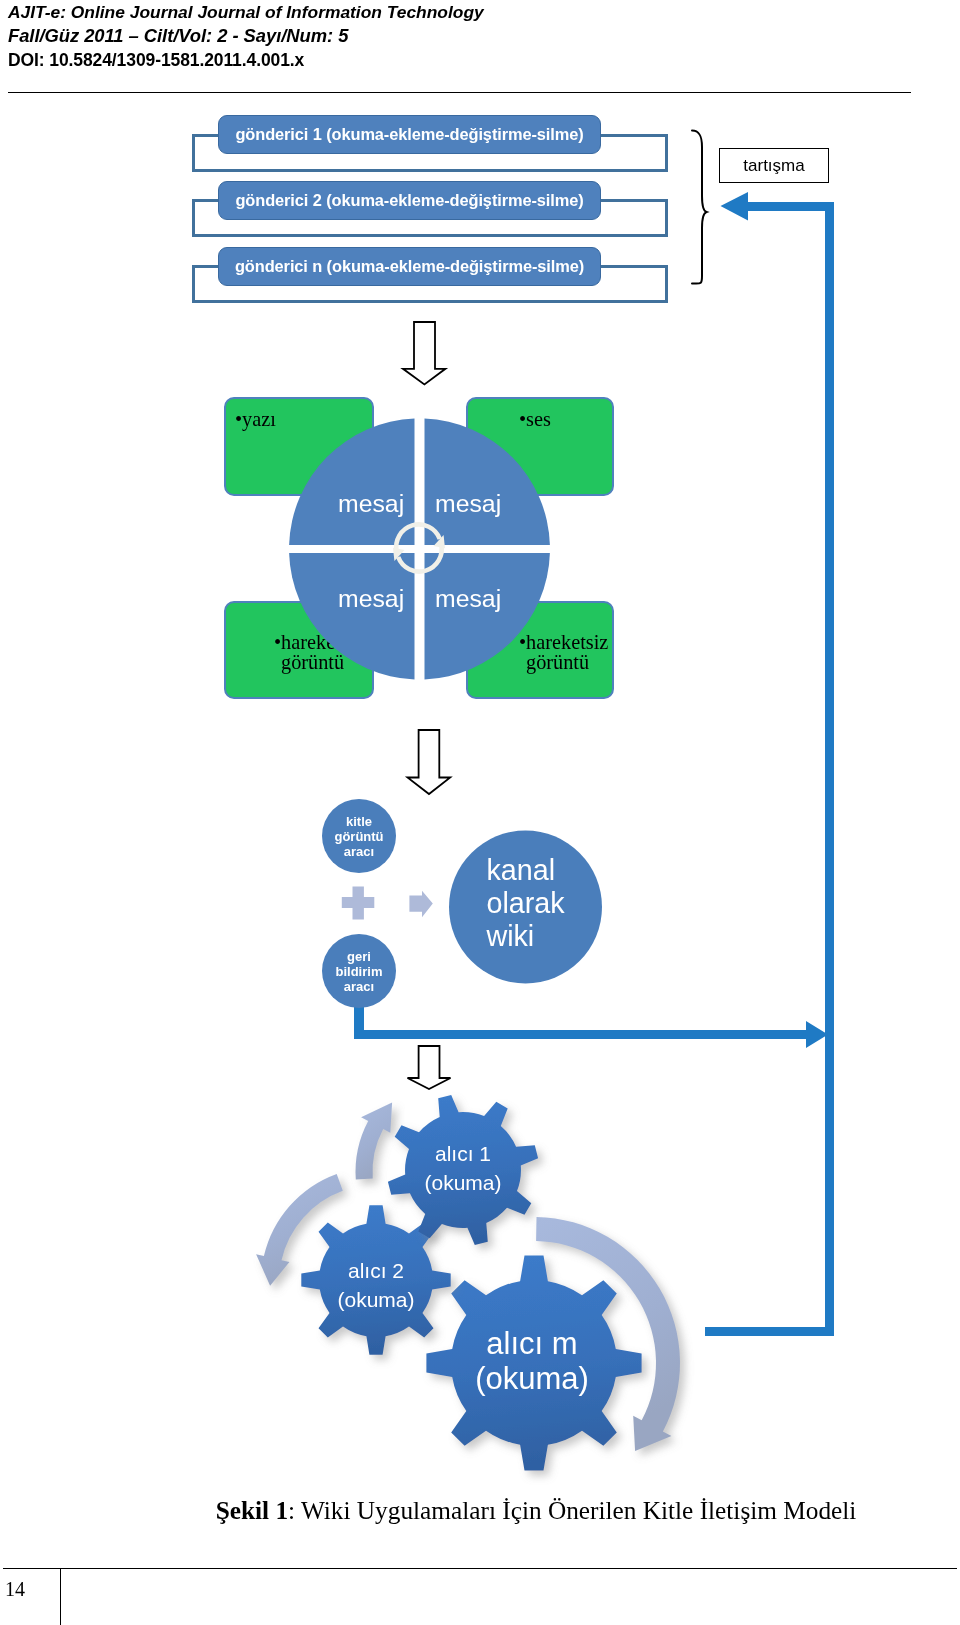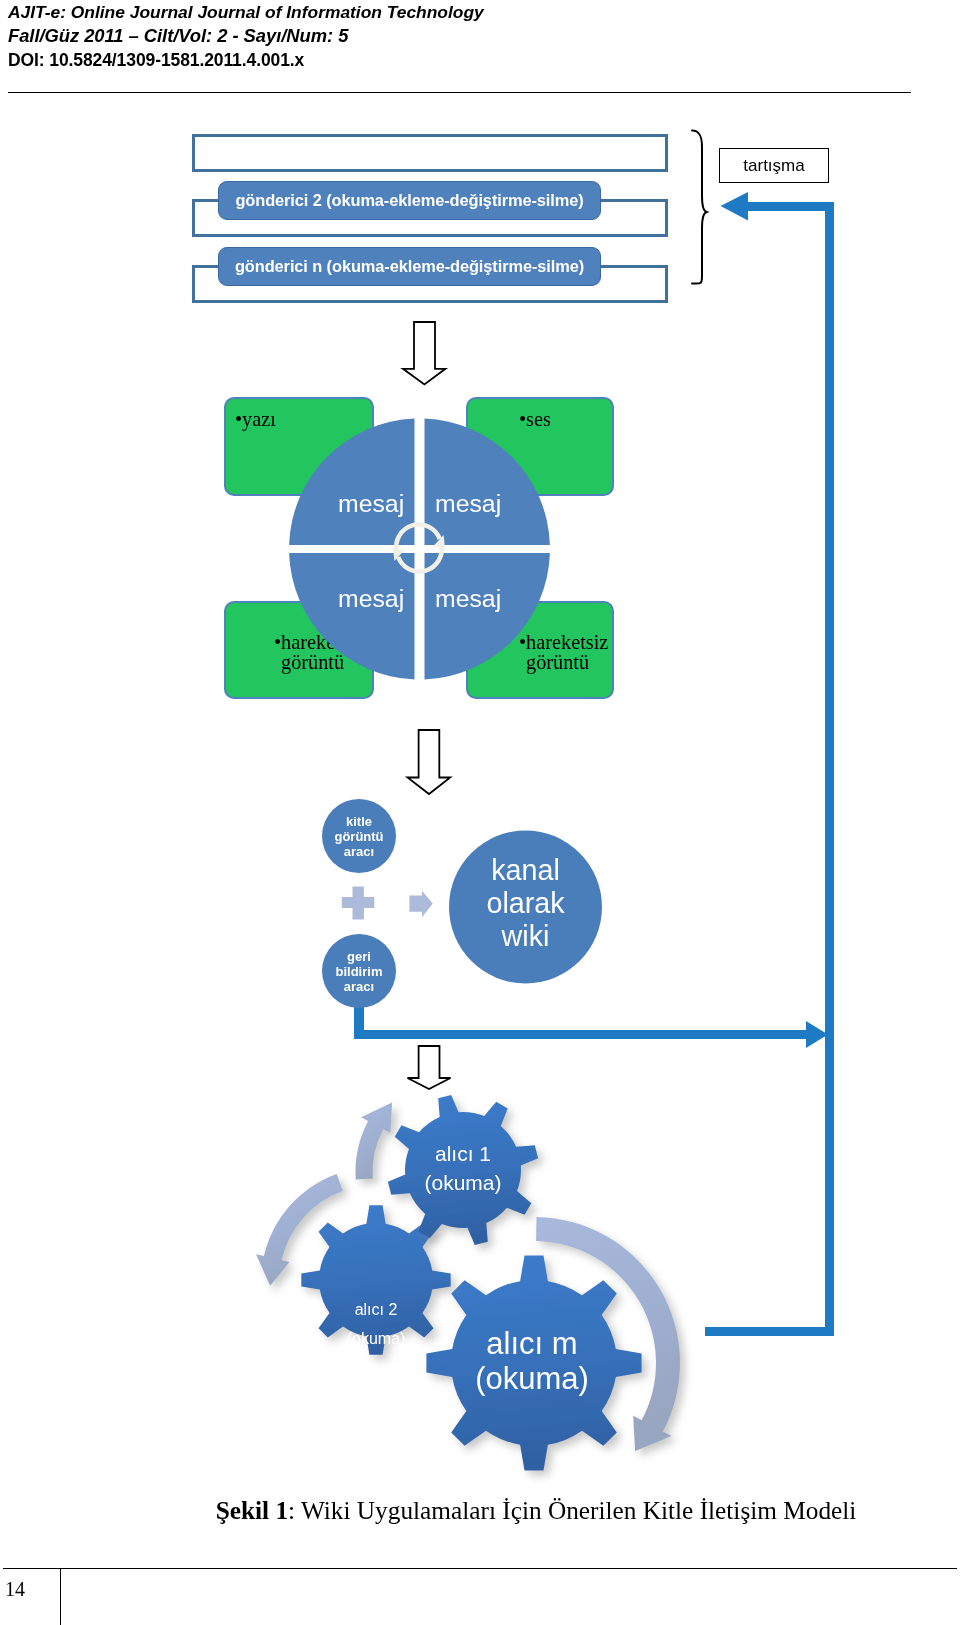--- a/index.html
+++ b/index.html
@@ -31,21 +31,21 @@
   .m-box{position:absolute;border:2.5px solid #4F81BD;border-radius:10px;background:#22c55e;box-sizing:border-box;}
   .m-box .t{position:absolute;font-family:"Liberation Serif",serif;font-size:20.3px;color:#000;line-height:20px;white-space:nowrap;}
   .m-box .t i{font-style:normal;}
 
   
   .q-lab{position:absolute;color:#fff;font-size:24.8px;white-space:nowrap;}
 
   
   .c-circ{position:absolute;border-radius:50%;background:#4A7EBB;display:flex;align-items:center;justify-content:center;text-align:center;}
   .c-circ span{color:#fff;font-weight:bold;font-size:13px;line-height:15px;}
-  .c-big{position:absolute;border-radius:50%;background:#4A7EBB;display:flex;align-items:center;justify-content:center;text-align:center;}
+  .c-big{position:absolute;border-radius:50%;background:#4A7EBB;display:flex;align-items:center;justify-content:center;}
   .c-big span{color:#fff;font-size:28.7px;line-height:33px;font-weight:normal;}
 
   
   .g-lab{position:absolute;color:#fff;text-align:center;white-space:nowrap;line-height:29px;}
 
   
   .cap{position:absolute;left:56px;top:1496px;width:960px;text-align:center;
        font-family:"Liberation Serif",serif;font-size:25.3px;color:#000;}
   .cap b{font-weight:bold;}
 
@@ -65,20 +65,23 @@
   <div class="hdr">
     <div class="l1">AJIT-e: Online Journal Journal of Information Technology</div>
     <div class="l2">Fall/Güz 2011 – Cilt/Vol: 2 - Sayı/Num: 5</div>
     <div class="l3">DOI: 10.5824/1309-1581.2011.4.001.x</div>
   </div>
   <div class="hdr-rule"></div>
 
   <div class="fig">
 
     <div class="s-outline" style="left:192px;top:34px;width:476px;height:38px;"></div>
+    <div class="s-fill" style="left:218px;top:15px;width:383px;height:39px;">
+      <span>gönderici 1 (okuma-ekleme-değiştirme-silme)</span>
+    </div>
 
     <div class="s-outline" style="left:192px;top:99px;width:476px;height:38px;"></div>
     <div class="s-fill" style="left:218px;top:81px;width:383px;height:39px;">
       <span>gönderici 2 (okuma-ekleme-değiştirme-silme)</span>
     </div>
 
     <div class="s-outline" style="left:192px;top:165px;width:476px;height:38px;"></div>
     <div class="s-fill" style="left:218px;top:147px;width:383px;height:39px;">
       <span>gönderici n (okuma-ekleme-değiştirme-silme)</span>
     </div>
@@ -193,21 +196,21 @@
       <path filter="url(#softShadow)" fill="url(#gearGrad)" d="M 520.1 1181.2 L 524.5 1155.4 L 543.5 1155.4 L 547.9 1181.2 A 83.0 83.0 0 0 1 582.0 1195.3 L 603.4 1180.2 L 616.8 1193.6 L 601.7 1215.0 A 83.0 83.0 0 0 1 615.8 1249.1 L 641.6 1253.5 L 641.6 1272.5 L 615.8 1276.9 A 83.0 83.0 0 0 1 601.7 1311.0 L 616.8 1332.4 L 603.4 1345.8 L 582.0 1330.7 A 83.0 83.0 0 0 1 547.9 1344.8 L 543.5 1370.6 L 524.5 1370.6 L 520.1 1344.8 A 83.0 83.0 0 0 1 486.0 1330.7 L 464.6 1345.8 L 451.2 1332.4 L 466.3 1311.0 A 83.0 83.0 0 0 1 452.2 1276.9 L 426.4 1272.5 L 426.4 1253.5 L 452.2 1249.1 A 83.0 83.0 0 0 1 466.3 1215.0 L 451.2 1193.6 L 464.6 1180.2 L 486.0 1195.3 A 83.0 83.0 0 0 1 520.1 1181.2 Z"></path>
 
       <path filter="url(#softShadow)" fill="url(#gearGrad)" d="M 366.4 1123.8 L 369.4 1105.3 L 382.6 1105.3 L 385.6 1123.8 A 57.0 57.0 0 0 1 409.0 1133.5 L 424.2 1122.5 L 433.5 1131.8 L 422.5 1147.0 A 57.0 57.0 0 0 1 432.2 1170.4 L 450.7 1173.4 L 450.7 1186.6 L 432.2 1189.6 A 57.0 57.0 0 0 1 422.5 1213.0 L 433.5 1228.2 L 424.2 1237.5 L 409.0 1226.5 A 57.0 57.0 0 0 1 385.6 1236.2 L 382.6 1254.7 L 369.4 1254.7 L 366.4 1236.2 A 57.0 57.0 0 0 1 343.0 1226.5 L 327.8 1237.5 L 318.5 1228.2 L 329.5 1213.0 A 57.0 57.0 0 0 1 319.8 1189.6 L 301.3 1186.6 L 301.3 1173.4 L 319.8 1170.4 A 57.0 57.0 0 0 1 329.5 1147.0 L 318.5 1131.8 L 327.8 1122.5 L 343.0 1133.5 A 57.0 57.0 0 0 1 366.4 1123.8 Z"></path>
 
       <path filter="url(#softShadow)" fill="url(#gearGrad)" d="M 439.7 1016.9 L 438.2 998.2 L 451.2 994.9 L 458.6 1012.2 A 58.0 58.0 0 0 1 484.1 1016.0 L 496.3 1001.7 L 507.7 1008.5 L 500.8 1026.0 A 58.0 58.0 0 0 1 516.1 1046.7 L 534.8 1045.2 L 538.1 1058.2 L 520.8 1065.6 A 58.0 58.0 0 0 1 517.0 1091.1 L 531.3 1103.3 L 524.5 1114.7 L 507.0 1107.8 A 58.0 58.0 0 0 1 486.3 1123.1 L 487.8 1141.8 L 474.8 1145.1 L 467.4 1127.8 A 58.0 58.0 0 0 1 441.9 1124.0 L 429.7 1138.3 L 418.3 1131.5 L 425.2 1114.0 A 58.0 58.0 0 0 1 409.9 1093.3 L 391.2 1094.8 L 387.9 1081.8 L 405.2 1074.4 A 58.0 58.0 0 0 1 409.0 1048.9 L 394.7 1036.7 L 401.5 1025.3 L 419.0 1032.2 A 58.0 58.0 0 0 1 439.7 1016.9 Z"></path>
     </svg>
 
     <div class="g-lab" style="left:463px;top:1039px;width:160px;font-size:21px;">
       <span>alıcı 1</span><br><span>(okuma)</span>
     </div>
-    <div class="g-lab" style="left:376px;top:1195px;width:160px;font-size:16px;">
+    <div class="g-lab" style="left:376px;top:1156px;width:160px;font-size:21px;">
       <span>alıcı 2</span><br><span>(okuma)</span>
     </div>
     <div class="g-lab" style="left:532px;top:1226px;width:220px;font-size:31px;line-height:35px;">
       <span>alıcı m</span><br><span>(okuma)</span>
     </div>
 
   </div>
 
   <div class="cap">
     <b>Şekil 1</b><span>: Wiki Uygulamaları İçin Önerilen Kitle İletişim Modeli</span>

